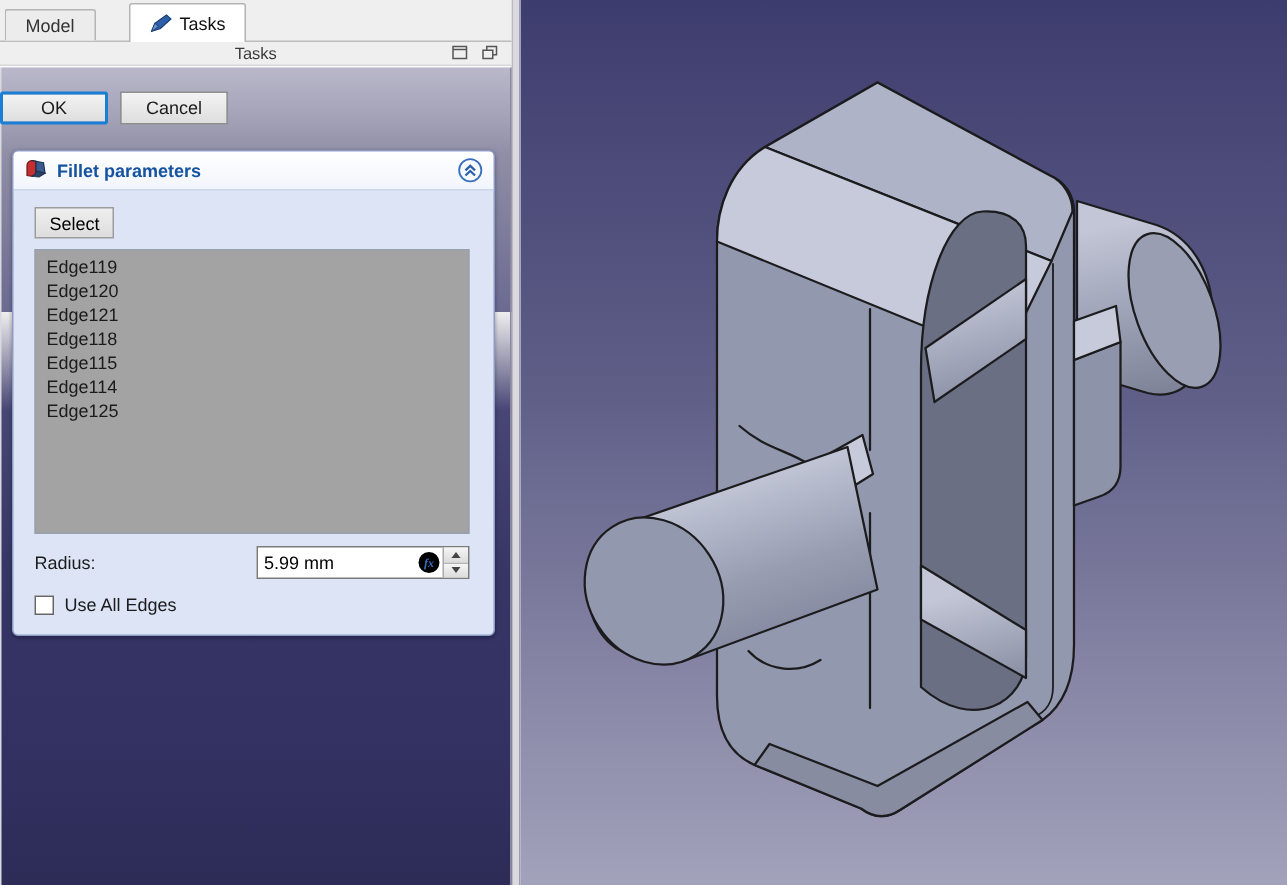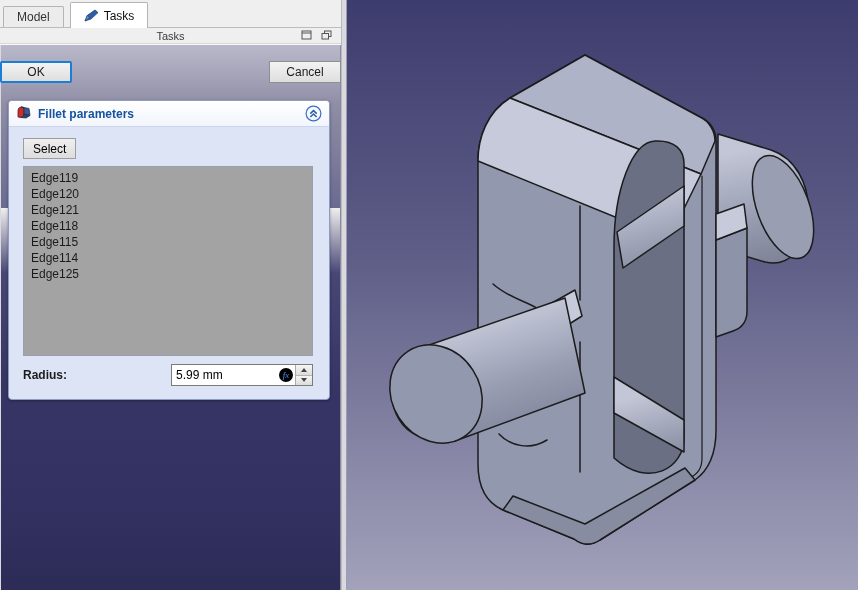--- a/index.html
+++ b/index.html
@@ -16,38 +16,38 @@
     display:flex;background:#f0efef;
   }
 
   
   .left-pane{width:341px;display:flex;flex-direction:column;background:#f0efef;}
 
   .tabbar{height:28px;background:#f0efef;display:flex;align-items:flex-end;
           padding-left:3px;border-bottom:1px solid #bcbcbc;position:relative;}
   .tab{display:flex;align-items:center;gap:5px;padding:0 13px;height:21px;
        background:#ececec;border:1px solid #b4b4b4;border-bottom:none;
-       border-radius:2px 2px 0 0;margin-right:6px;cursor:default;color:#333;}
+       border-radius:2px 2px 0 0;margin-right:22px;cursor:default;color:#333;}
   .tab.active{background:#ffffff;height:26px;margin-bottom:-1px;z-index:2;color:#111;}
   .pen-icon{width:15px;height:13px;display:inline-block;}
 
   .tasks-header{height:16px;background:#f0efef;display:flex;align-items:center;
                 justify-content:center;font-size:11px;color:#3b3b3b;position:relative;
                 border-bottom:1px solid #d8d8d8;}
   .dock-icons{position:absolute;right:9px;top:2px;display:flex;gap:9px;}
   .dock-icons svg{display:block;}
 
   .tasks-body{
     flex:1;position:relative;
     background:linear-gradient(180deg,#bab8ca 0%,#a5a3b8 6%,#8f8ea6 11%,
                #6b6a91 30%,#44437400 0%,#474675 42%,#363565 62%,#333263 80%,#2d2c57 100%);
     box-shadow:inset 0 1px 0 #fafafa,inset 1px 0 0 #d9d9e0,inset -1px 0 0 #8a89a0;
     padding-top:17px;
   }
-  .btn-row{display:flex;justify-content:space-between;gap:24px;}
+  .btn-row{display:flex;justify-content:flex-start;gap:8px;}
   .btn{height:22px;display:flex;align-items:center;justify-content:center;
        background:linear-gradient(180deg,#f3f3f3,#dedede);
        border:1px solid #8f8f8f;min-width:72px;padding:0 10px;cursor:default;}
   .btn.ok{border:2px solid var(--focus-border);border-radius:2px;min-width:72px;}
 
   .fillet-card{margin:17px 11px 0 8px;width:322px;border:1px solid #8e9cc4;
                border-radius:4px;background:var(--panel-bg);overflow:hidden;
                box-shadow:0 1px 3px rgba(0,0,20,.35);}
   .card-title{height:26px;background:linear-gradient(180deg,#ffffff,#f2f5fc);
               border-bottom:1px solid #ccd5ea;display:flex;align-items:center;
@@ -56,21 +56,21 @@
   .card-content{padding:11px 16px 13px 14px;}
 
   .select-btn{height:21px;min-width:48px;padding:0 9px;
               background:linear-gradient(180deg,#efefef,#dddddd);
               border:1px solid #9d9d9d;font-size:12px;cursor:default;}
   .edge-list{margin-top:7px;height:190px;background:#a3a3a3;border:1px solid #98a0ad;
              overflow:hidden;padding:3px 0;}
   .edge-item{padding:0 7px;height:16px;line-height:16px;cursor:default;}
 
   .radius-row{margin-top:8px;display:flex;align-items:center;}
-  .radius-label{flex:1;font-weight:bold;}
+  .radius-label{flex:1;}
   .spin-wrap{width:142px;height:22px;background:#fff;border:1px solid #7b7b7b;
              display:flex;align-items:center;position:relative;}
   .spin-wrap input{border:none;outline:none;width:96px;padding:0 0 0 4px;
                    font:12px "Liberation Sans",sans-serif;background:transparent;}
   .fx-icon{position:absolute;right:19px;top:3px;width:14px;height:14px;border-radius:50%;
            border:7px solid #000000;background:#e8f0fb;color:#3a6fbf;
            font:italic bold 8px "Liberation Serif",serif;display:flex;
            align-items:center;justify-content:center;cursor:default;}
   .spinners{position:absolute;right:0;top:0;width:17px;height:100%;
             display:flex;flex-direction:column;border-left:1px solid #aaa;}
@@ -177,20 +177,24 @@
             <span class="spinners">
               <span class="spin-btn">
                   <span class="tri-up"></span>
                 </span>
               <span class="spin-btn">
                   <span class="tri-down"></span>
                 </span>
             </span>
           </span>
         </div>
+        <div class="checkbox-row">
+          <span class="checkbox"></span>
+          <span>Use All Edges</span>
+        </div>
       </div>
     </div>
 
   </div>
 </div>
 
 <div class="splitter"></div>
 
 <div class="viewport">
   <svg width="511" height="590" viewBox="0 0 511 590">

